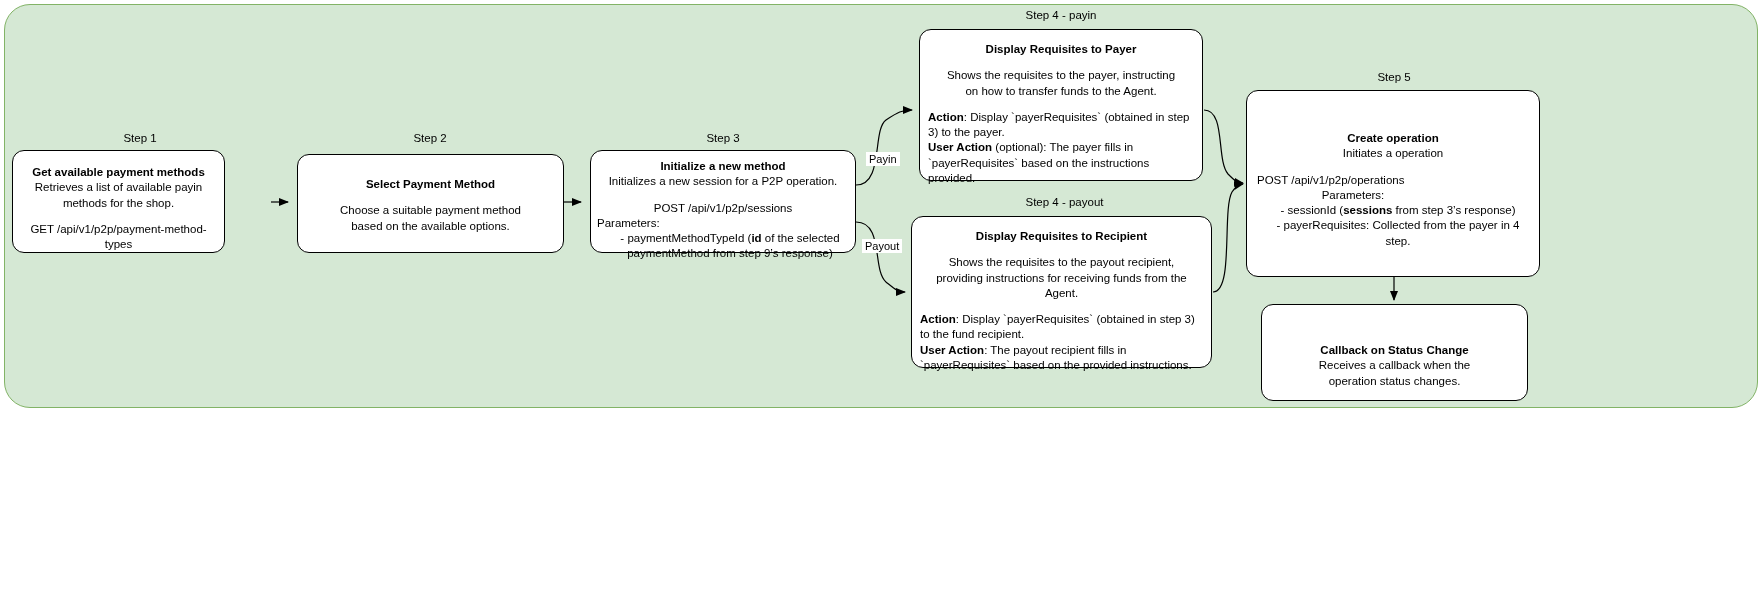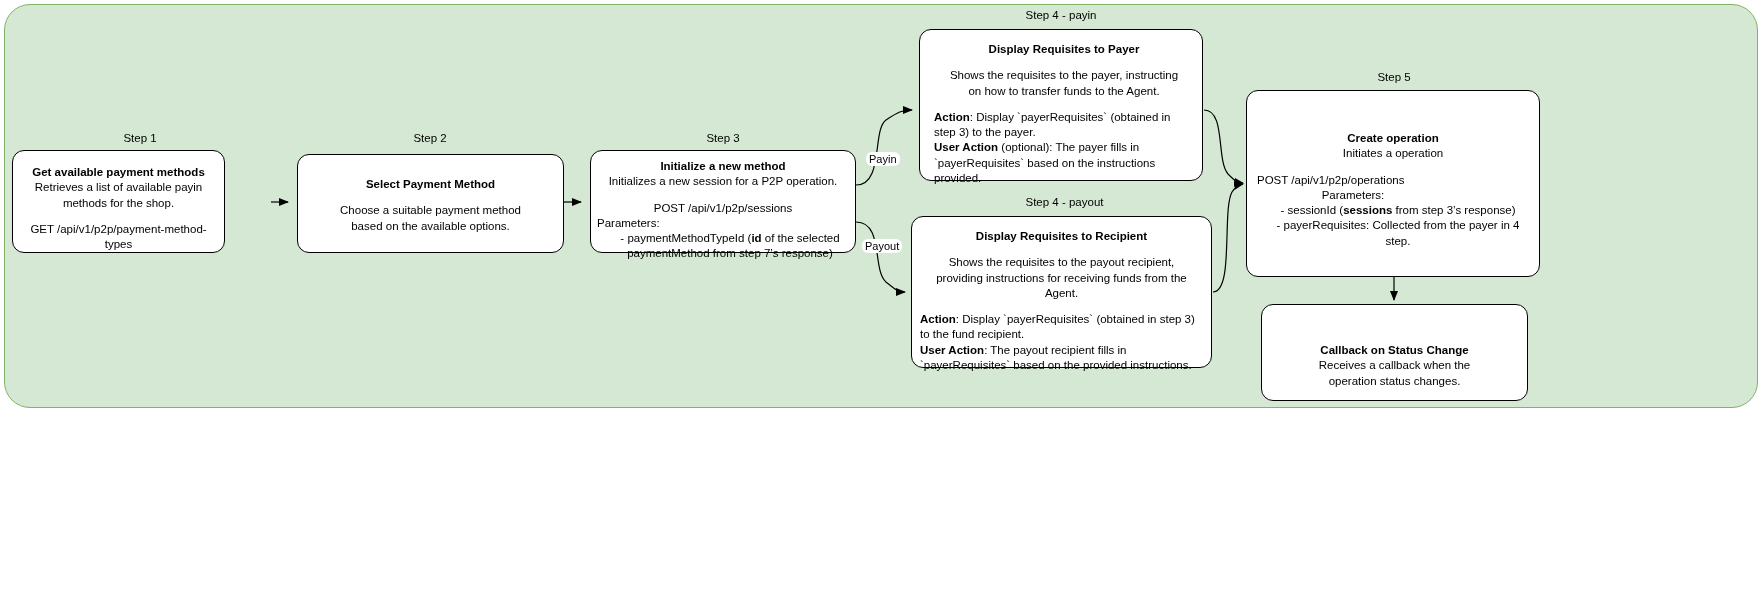--- a/index.html
+++ b/index.html
@@ -55,21 +55,20 @@
     padding: 10px 8px;
   }
   .edge-label {
     position: absolute;
     background: #ffffff;
     font-size: 11px;
     color: #000000;
     padding: 1px 3px;
     white-space: nowrap;
     line-height: 1.1;
-    border-radius: 6px;
   }
   svg.edges {
     position: absolute;
     left: 0; top: 0;
     width: 1764px;
     height: 603px;
     pointer-events: none;
   }
   .blank-line { display: block; height: 11px; }
   p { margin: 0; }
@@ -123,30 +122,30 @@
   </div>
 
   <div class="node-label" style="left:678px; top:132px; width:90px;">Step 3</div>
   <div class="node" style="left:590px; top:150px; width:266px; height:103px;">
     <div class="pad" style="padding:8px 6px;">
       <p class="b ctr">Initialize a new method</p>
       <p class="ctr">Initializes a new session for a P2P operation.</p>
       <span class="blank-line"></span>
       <p class="ctr">POST /api/v1/p2p/sessions</p>
       <p class="lft">Parameters:</p>
-      <p class="ctr" style="padding-left:14px;"><span>- paymentMethodTypeId (</span><span class="b">id</span><span> of the selected paymentMethod from step 7’s response)</span></p>
+      <p class="ctr" style="padding-left:14px;"><span>- paymentMethodTypeId (</span><span class="b">id</span><span> of the selected paymentMethod from step 9’s response)</span></p>
     </div>
   </div>
 
   <div class="edge-label" style="left:866px; top:152px;">Payin</div>
   <div class="edge-label" style="left:862px; top:239px;">Payout</div>
 
   <div class="node-label" style="left:1016px; top:9px; width:90px;">Step 4 - payin</div>
   <div class="node" style="left:919px; top:29px; width:284px; height:152px;">
-    <div class="pad" style="padding:12px 8px;margin-left:6px;">
+    <div class="pad" style="padding:12px 8px;">
       <p class="b ctr">Display Requisites to Payer</p>
       <span class="blank-line"></span>
       <p class="ctr" style="padding:0 12px;">Shows the requisites to the payer, instructing on how to transfer funds to the Agent.</p>
       <span class="blank-line"></span>
       <p class="lft"><span class="b">Action</span><span>: Display `payerRequisites` (obtained in step 3) to the   payer.</span></p>
       <p class="lft"><span class="b">User Action</span><span> (optional): The payer fills in `payerRequisites` based on the instructions provided.</span></p>
     </div>
   </div>
 
   <div class="node-label" style="left:1017px; top:196px; width:95px;">Step 4 - payout</div>

